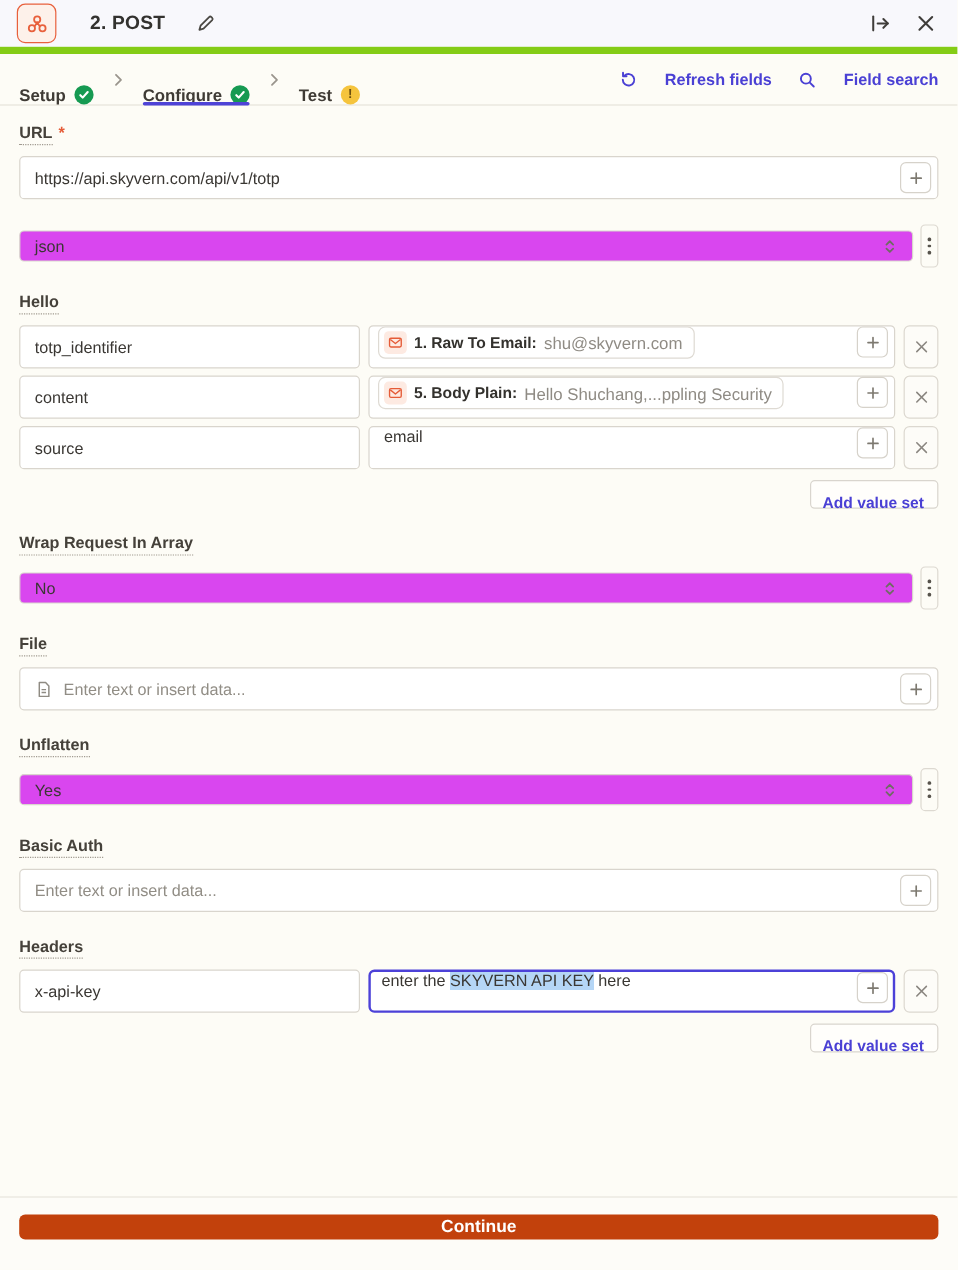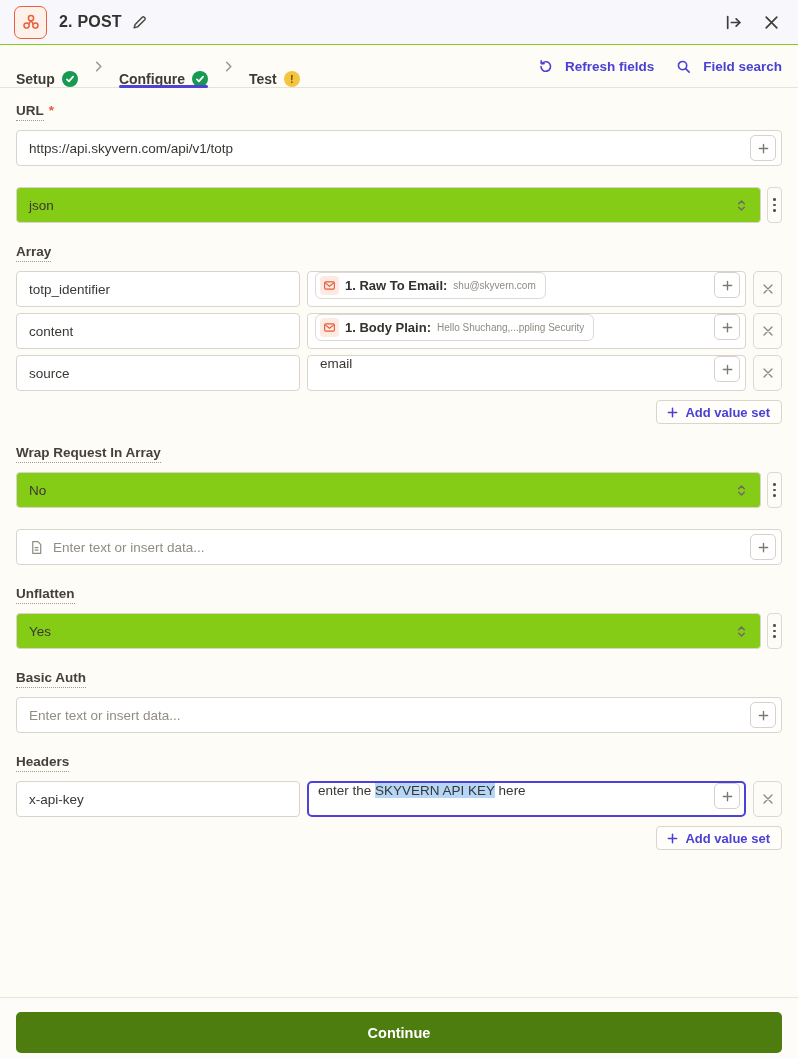--- a/index.html
+++ b/index.html
@@ -6,22 +6,22 @@
   html,body { width:798px; height:1058px; }
   body {
     font-family:"Liberation Sans", sans-serif;
     background:#fdfcf6;
     color:#3a3733;
     position:relative;
     overflow:hidden;
   }
   
   .titlebar {
-    height:45px; background:#f8f8fc; border-bottom:1px solid #84cc16;
-    display:flex; align-items:center; padding:0 18px 0 14px;
+    height:45px; background:#f8f8fc; border-bottom:6px solid #84cc16;
+    display:flex; align-items:center; padding:0 18px 0 14px;gap:16px;
   }
   .app-icon {
     width:33px; height:33px; border:1.5px solid #e8603c; border-radius:7px;
     background:#fdf1ea; display:flex; align-items:center; justify-content:center;
     flex:0 0 auto;
   }
   .step-title { font-size:16px; font-weight:700; color:#33322f; margin-left:12px; letter-spacing:.2px; }
   .edit-btn { margin-left:9px; display:flex; align-items:center; cursor:pointer; }
   .titlebar-right { margin-left:auto; display:flex; align-items:center; gap:20px; }
   .icon-btn { display:flex; align-items:center; justify-content:center; cursor:pointer; }
@@ -41,21 +41,21 @@
   }
   .badge {
     width:16px; height:16px; border-radius:50%; display:flex;
     align-items:center; justify-content:center; flex:0 0 auto;
   }
   .badge.ok { background:#169a52; }
   .badge.warn { background:#f5c43d; color:#6b4e0e; font-size:11px; font-weight:800; line-height:1; }
   .tab-sep { display:flex; align-items:center; margin:0 14px; }
   .tabbar-right { margin-left:auto; display:flex; align-items:center; gap:22px; }
   .link-btn {
-    display:flex; align-items:center; gap:12px; color:#4a40d4;
+    display:flex; align-items:center; gap:23px; color:#4a40d4;
     font-size:13.5px; font-weight:700; cursor:pointer;
   }
 
   
   .content { padding:15px 16px 0 16px; }
   .group { margin-bottom:21px; }
   .label-row { margin-bottom:9px; display:flex; align-items:baseline; }
   .field-label {
     font-size:13.5px; font-weight:700; color:#45413a;
     border-bottom:1px dotted #a09a90; padding-bottom:2px; cursor:help;
@@ -68,21 +68,21 @@
   }
   .inputbox .val { color:#3a3733; }
   .inputbox .ph { color:#918d85; }
   .plus-btn {
     margin-left:auto; width:26px; height:26px; border:1px solid #d6d2ca; border-radius:5px;
     display:flex; align-items:center; justify-content:center; background:#fff;
     cursor:pointer; flex:0 0 auto;
   }
   .selectrow { display:flex; align-items:center; gap:6px; }
   .selectbox {
-    flex:1; background:#84cc16; border:1px solid #d9d5cd; border-radius:4px; height:36px;
+    flex:1; background:#d946ef; border:1px solid #d9d5cd; border-radius:4px; height:26px;
     display:flex; align-items:center; padding:0 12px; font-size:13.5px; color:#3a3733;
     cursor:pointer;
   }
   .selectbox .chev { margin-left:auto; display:flex; }
   .kebab {
     width:15px; height:36px; border:1px solid #ddd9d1; border-radius:4px;
     display:flex; flex-direction:column; align-items:center; justify-content:center;
     gap:3px; cursor:pointer; background:transparent; flex:0 0 auto;
   }
   .kebab i { width:2.5px; height:2.5px; border-radius:50%; background:#57534c; }
@@ -99,40 +99,40 @@
   .val-field.focused { border:2px solid #4c41d8; border-radius:5px; padding:0 4px 0 9px; }
   .pill {
     display:flex; align-items:center; gap:6px; border:1px solid #dedad3; border-radius:6px;
     height:27px; padding:0 9px 0 4px; background:#fff; max-width:100%;
   }
   .mail-chip {
     width:19px; height:19px; border-radius:4px; background:#fdeae2;
     display:flex; align-items:center; justify-content:center; flex:0 0 auto;
   }
   .pill-label { font-weight:700; font-size:13px; color:#33312d; white-space:nowrap; }
-  .pill-value { font-size:10px; color:#8f8b84; white-space:nowrap; }
+  .pill-value { font-size:14px; color:#8f8b84; white-space:nowrap; }
   .x-btn {
     width:29px; height:36px; border:1px solid #dcd8d0; border-radius:5px; background:#fdfcf8;
     display:flex; align-items:center; justify-content:center; cursor:pointer; flex:0 0 auto;
   }
   .add-row { display:flex; justify-content:flex-end; margin-top:9px; }
   .add-btn {
     display:flex; align-items:center; gap:6px; border:1px solid #d9d5ce; border-radius:4px;
     background:#fffefb; padding:4px 11px 4px 9px; color:#4a40d4; font-size:13px; font-weight:700;
-    cursor:pointer; height:24px;
+    cursor:pointer; height:24px;flex-direction:column;
   }
   .hl { background:#b5d6f6; }
 
   
   .footer {
     position:absolute; left:0; right:0; bottom:0; height:61px;
     border-top:1px solid #e8e5dd; background:#fdfcf8; padding:14px 16px;
   }
   .continue-btn {
-    width:100%; height:41px; background:#4d7c0f; border:none; border-radius:5px;
+    width:100%; height:21px; background:#c2410c; border:none; border-radius:5px;
     color:#fff; font-family:"Liberation Sans",sans-serif; font-size:14.5px; font-weight:700;
     display:flex; align-items:center; justify-content:center; cursor:pointer;
   }
   svg { display:block; }
 </style>
 </head>
 <body>
 
 <div class="titlebar">
   <div class="app-icon">
@@ -254,21 +254,21 @@
       <div class="kebab">
           <i></i>
           <i></i>
           <i></i>
         </div>
     </div>
   </div>
 
   <div class="group">
     <div class="label-row">
-      <span class="field-label">Array</span>
+      <span class="field-label">Hello</span>
     </div>
 
     <div class="kv-row">
       <div class="key-field">
         <span>totp_identifier</span>
       </div>
       <div class="val-field">
         <span class="pill">
           <span class="mail-chip">
             <svg width="13" height="13" viewBox="0 0 16 16" fill="none" stroke="#e55c38" stroke-width="1.4" stroke-linejoin="round">
@@ -297,21 +297,21 @@
         <span>content</span>
       </div>
       <div class="val-field">
         <span class="pill">
           <span class="mail-chip">
             <svg width="13" height="13" viewBox="0 0 16 16" fill="none" stroke="#e55c38" stroke-width="1.4" stroke-linejoin="round">
                 <rect x="2" y="3.5" width="12" height="9" rx="1.4"></rect>
                 <path d="M2.8 4.8L8 9l5.2-4.2"></path>
               </svg>
           </span>
-          <span class="pill-label">1. Body Plain:</span>
+          <span class="pill-label">5. Body Plain:</span>
           <span class="pill-value">Hello Shuchang,...ppling Security</span>
         </span>
         <span class="plus-btn">
           <svg width="13" height="13" viewBox="0 0 14 14" fill="none" stroke="#7d7970" stroke-width="1.5" stroke-linecap="round">
               <path d="M7 2.5v9M2.5 7h9"></path>
             </svg>
         </span>
       </div>
       <div class="x-btn">
         <svg width="12" height="12" viewBox="0 0 12 12" fill="none" stroke="#8a8680" stroke-width="1.3" stroke-linecap="round">
@@ -364,20 +364,23 @@
       </div>
       <div class="kebab">
           <i></i>
           <i></i>
           <i></i>
         </div>
     </div>
   </div>
 
   <div class="group">
+    <div class="label-row">
+      <span class="field-label">File</span>
+    </div>
     <div class="inputbox">
       <span style="margin-right:9px;display:flex;">
         <svg width="15" height="15" viewBox="0 0 16 16" fill="none" stroke="#8f8b83" stroke-width="1.3" stroke-linejoin="round">
             <path d="M4 1.8h5.6L12.5 5v9.2H4z"></path>
             <path d="M6 8.2h4M6 10.7h4"></path>
           </svg>
       </span>
       <span class="ph">Enter text or insert data...</span>
       <span class="plus-btn">
         <svg width="13" height="13" viewBox="0 0 14 14" fill="none" stroke="#7d7970" stroke-width="1.5" stroke-linecap="round">

